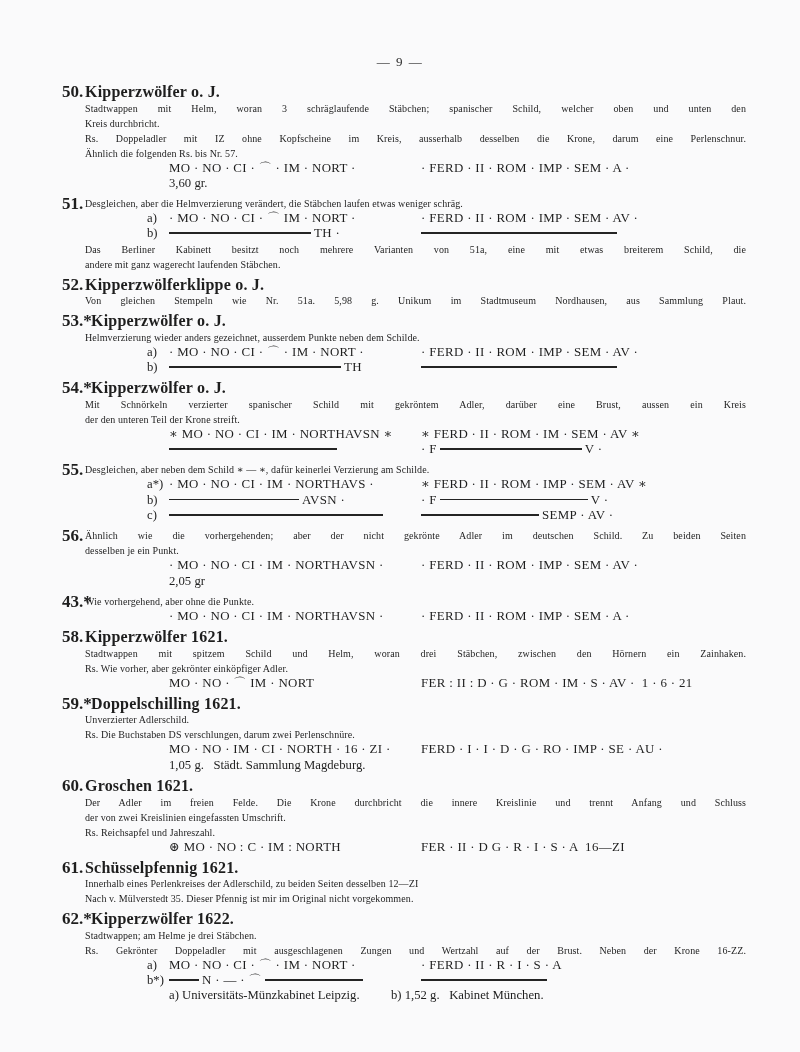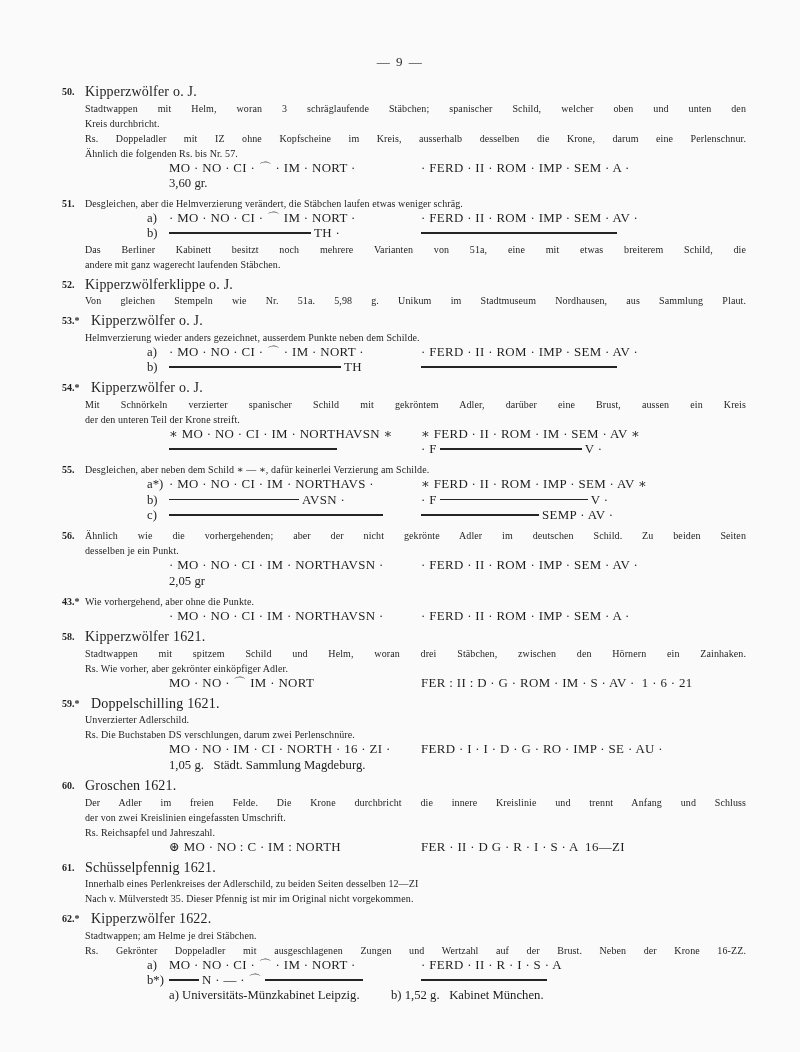--- a/index.html
+++ b/index.html
@@ -4,22 +4,22 @@
 <style>
   html,body{margin:0;padding:0}
   body{
     width:800px;height:1052px;background:#fafafb;
     font-family:"Liberation Serif","DejaVu Serif","DejaVu Sans",serif;
     color:#1e1e1e;
   }
   .sheet{box-sizing:border-box;width:800px;height:1052px;padding-top:54px;overflow:hidden}
   .pageno{text-align:center;font-size:13px;letter-spacing:1.5px;margin-bottom:14px;color:#2a2a2a}
   .entry{position:relative;margin:5px 54px 0 62px}
-  .num{position:absolute;left:0;top:0;font-weight:700;font-size:10px;white-space:pre;line-height:16.5px}
-  .head{margin-left:23px;font-weight:400;font-size:14px;line-height:16.5px;letter-spacing:.2px}
+  .num{position:absolute;left:0;top:0;font-weight:700;font-size:17px;white-space:pre;line-height:16.5px}
+  .head{margin-left:23px;font-weight:700;font-size:16px;line-height:16.5px;letter-spacing:.2px}
   .head.star{margin-left:29px}
   .line{margin-left:23px;font-size:10px;line-height:15px;letter-spacing:.1px}
   .line.star{}
   .jl{text-align:justify;text-align-last:justify}
   .lr{display:flex;margin-left:85px;font-size:12.9px;line-height:15.3px;white-space:pre;letter-spacing:.35px}
   .vl{flex:none;width:22px;letter-spacing:0;font-size:12.7px}
   .obv{flex:none;width:252px}
   .rev{flex:none}
   .wt{letter-spacing:0;font-size:12.7px}
   .rule{display:inline-block;height:1.8px;background:#242424;vertical-align:3.2px;margin-right:3px}

